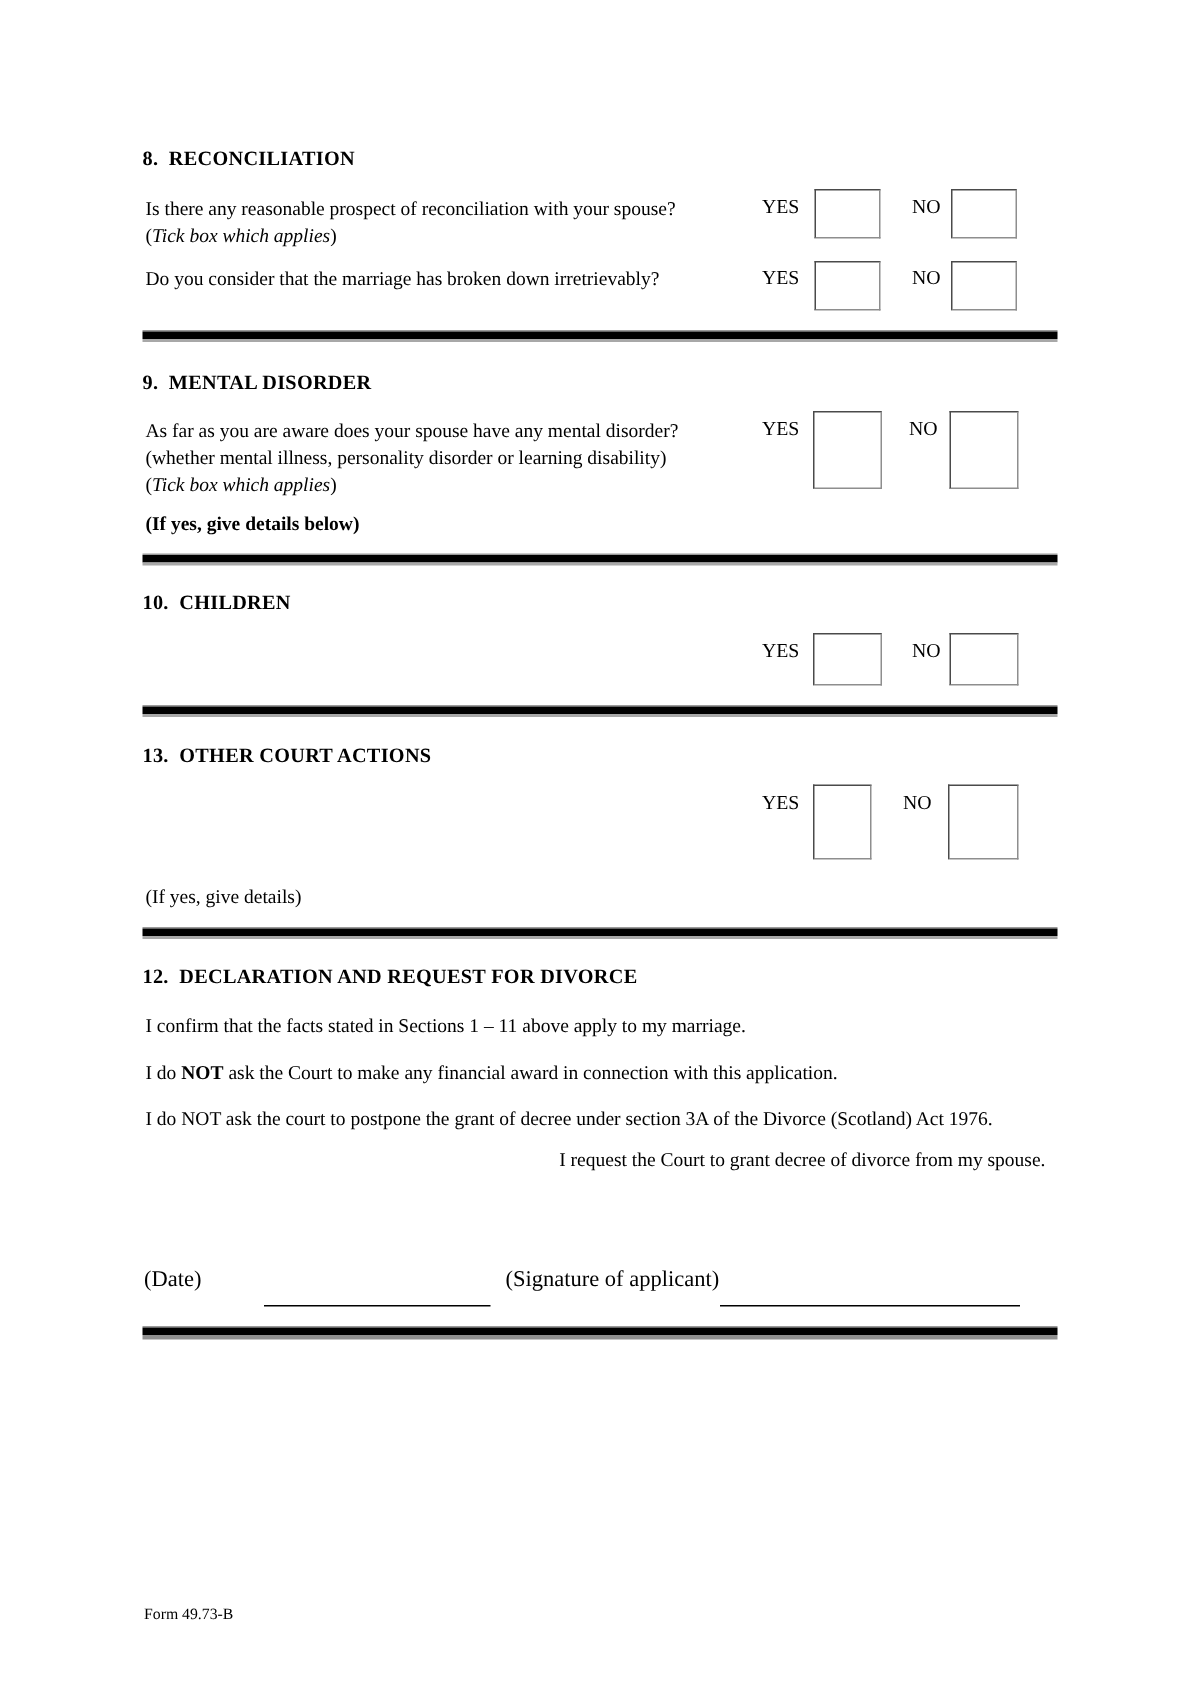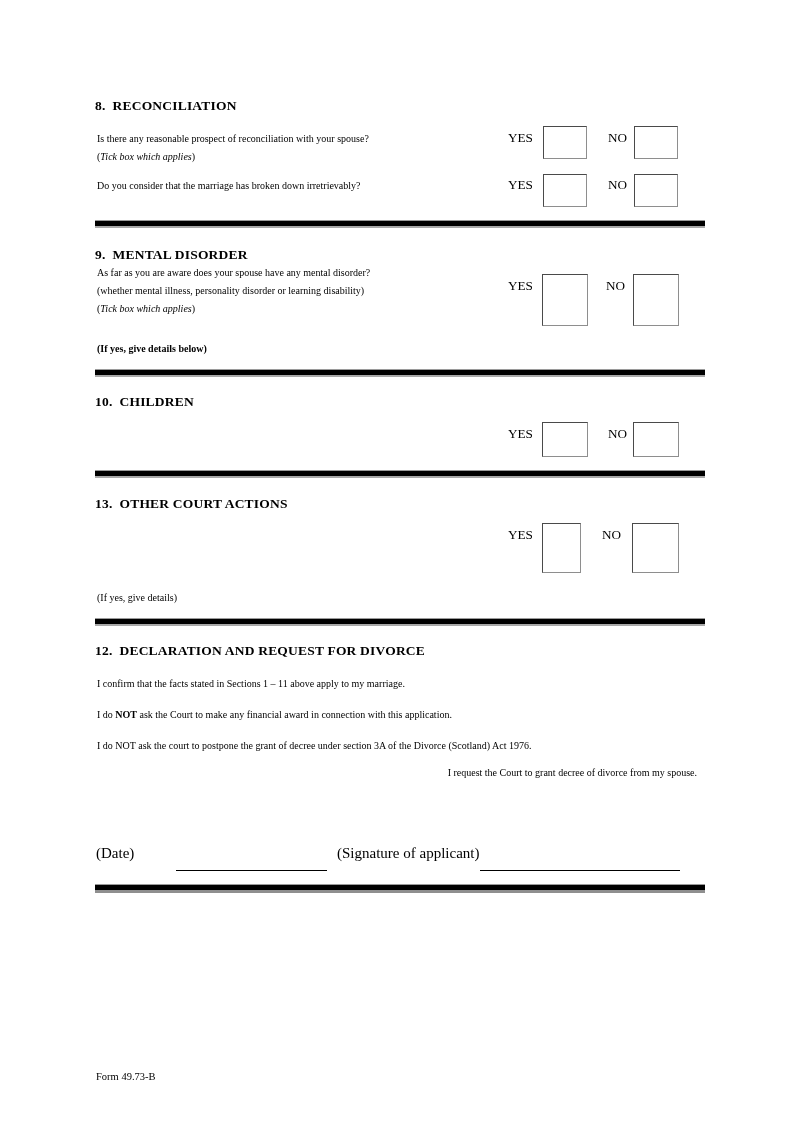--- a/index.html
+++ b/index.html
@@ -69,21 +69,21 @@
   }
   .section-heading .num {
     display: inline-block;
     margin-right: 7px;
   }
 
   
   .body-text {
     position: absolute;
     left: 97px;
-    font-size: 10px;
+    font-size: 13px;
     line-height: 18px;
   }
   .body-text i { }
   .body-text b { font-weight: bold; }
 
   .w-q8    { width: 400px; }
   .w-q9    { width: 400px; }
   .w-q10   { width: 390px; }
   .w-q11   { width: 380px; }
   .w-decl  { width: 600px; white-space: nowrap; }
@@ -162,21 +162,21 @@
   <div class="rule" style="top:220px;">
     <span class="hair-top"></span>
       <span class="bar"></span>
       <span class="hair-bottom"></span>
   </div>
 
   <div class="section-heading" style="top:247px;">
     <span class="num">9.</span><span>MENTAL DISORDER</span>
   </div>
 
-  <div class="body-text w-q9" style="top:264px;">
+  <div class="body-text w-q9" style="top:278px;">
     <span>As far as you are aware does your spouse have any mental disorder?</span><br>
     <span>(whether mental illness, personality disorder or learning disability)</span><br>
     <span>(</span><i>Tick box which applies</i><span>)</span>
   </div>
 
   <div class="answer-group">
     <span class="answer-label" style="left:508px; top:279px;">YES</span>
     <span class="tickbox" style="left:542px; top:274px; width:46px; height:52px;"></span>
     <span class="answer-label" style="left:606px; top:279px;">NO</span>
     <span class="tickbox" style="left:633px; top:274px; width:46px; height:52px;"></span>

